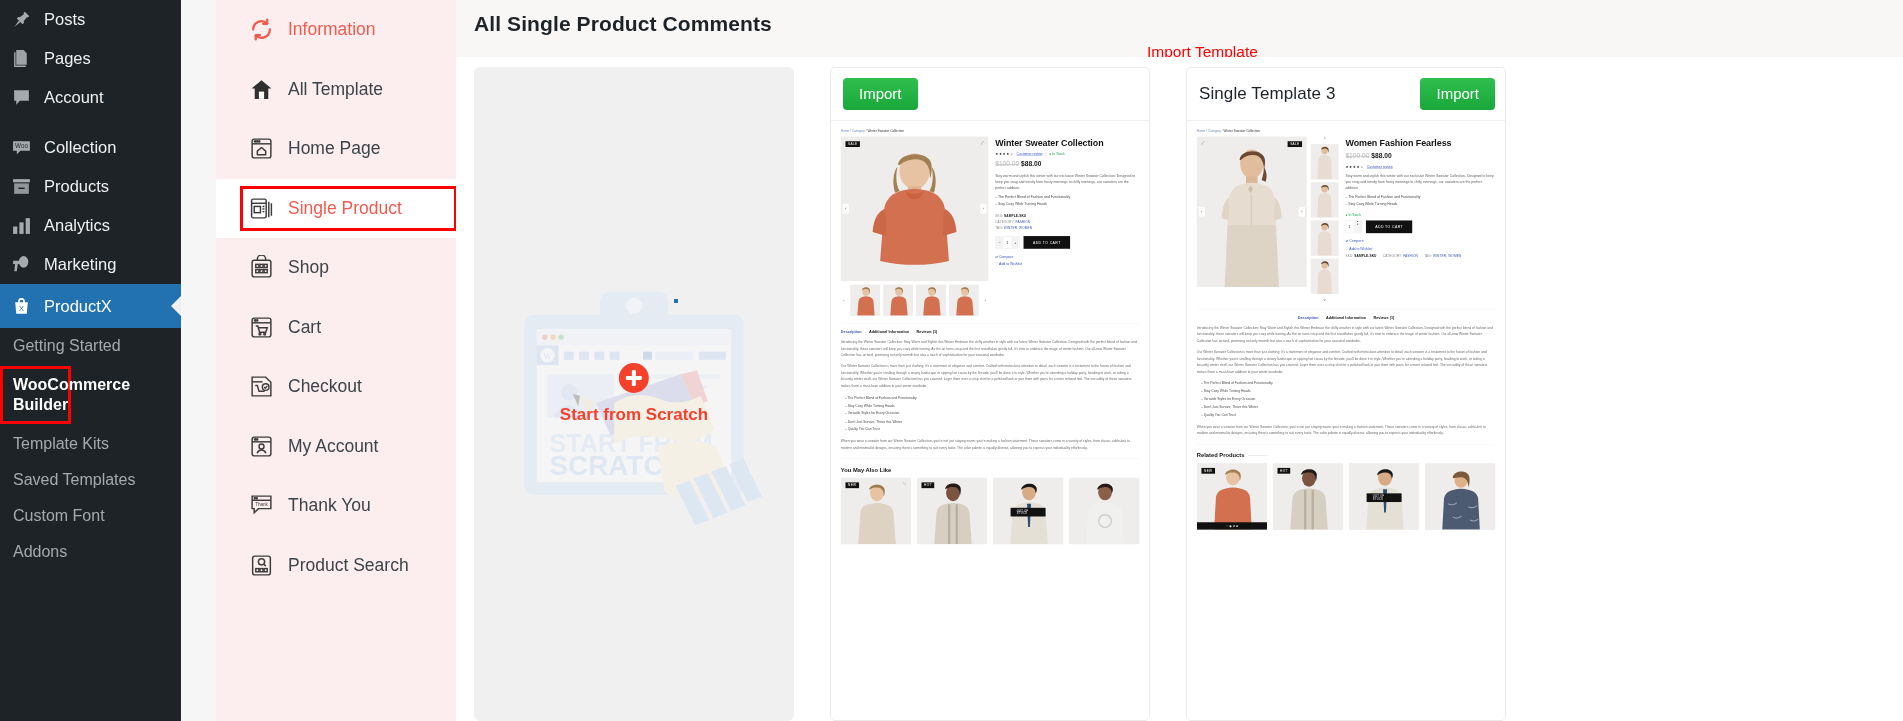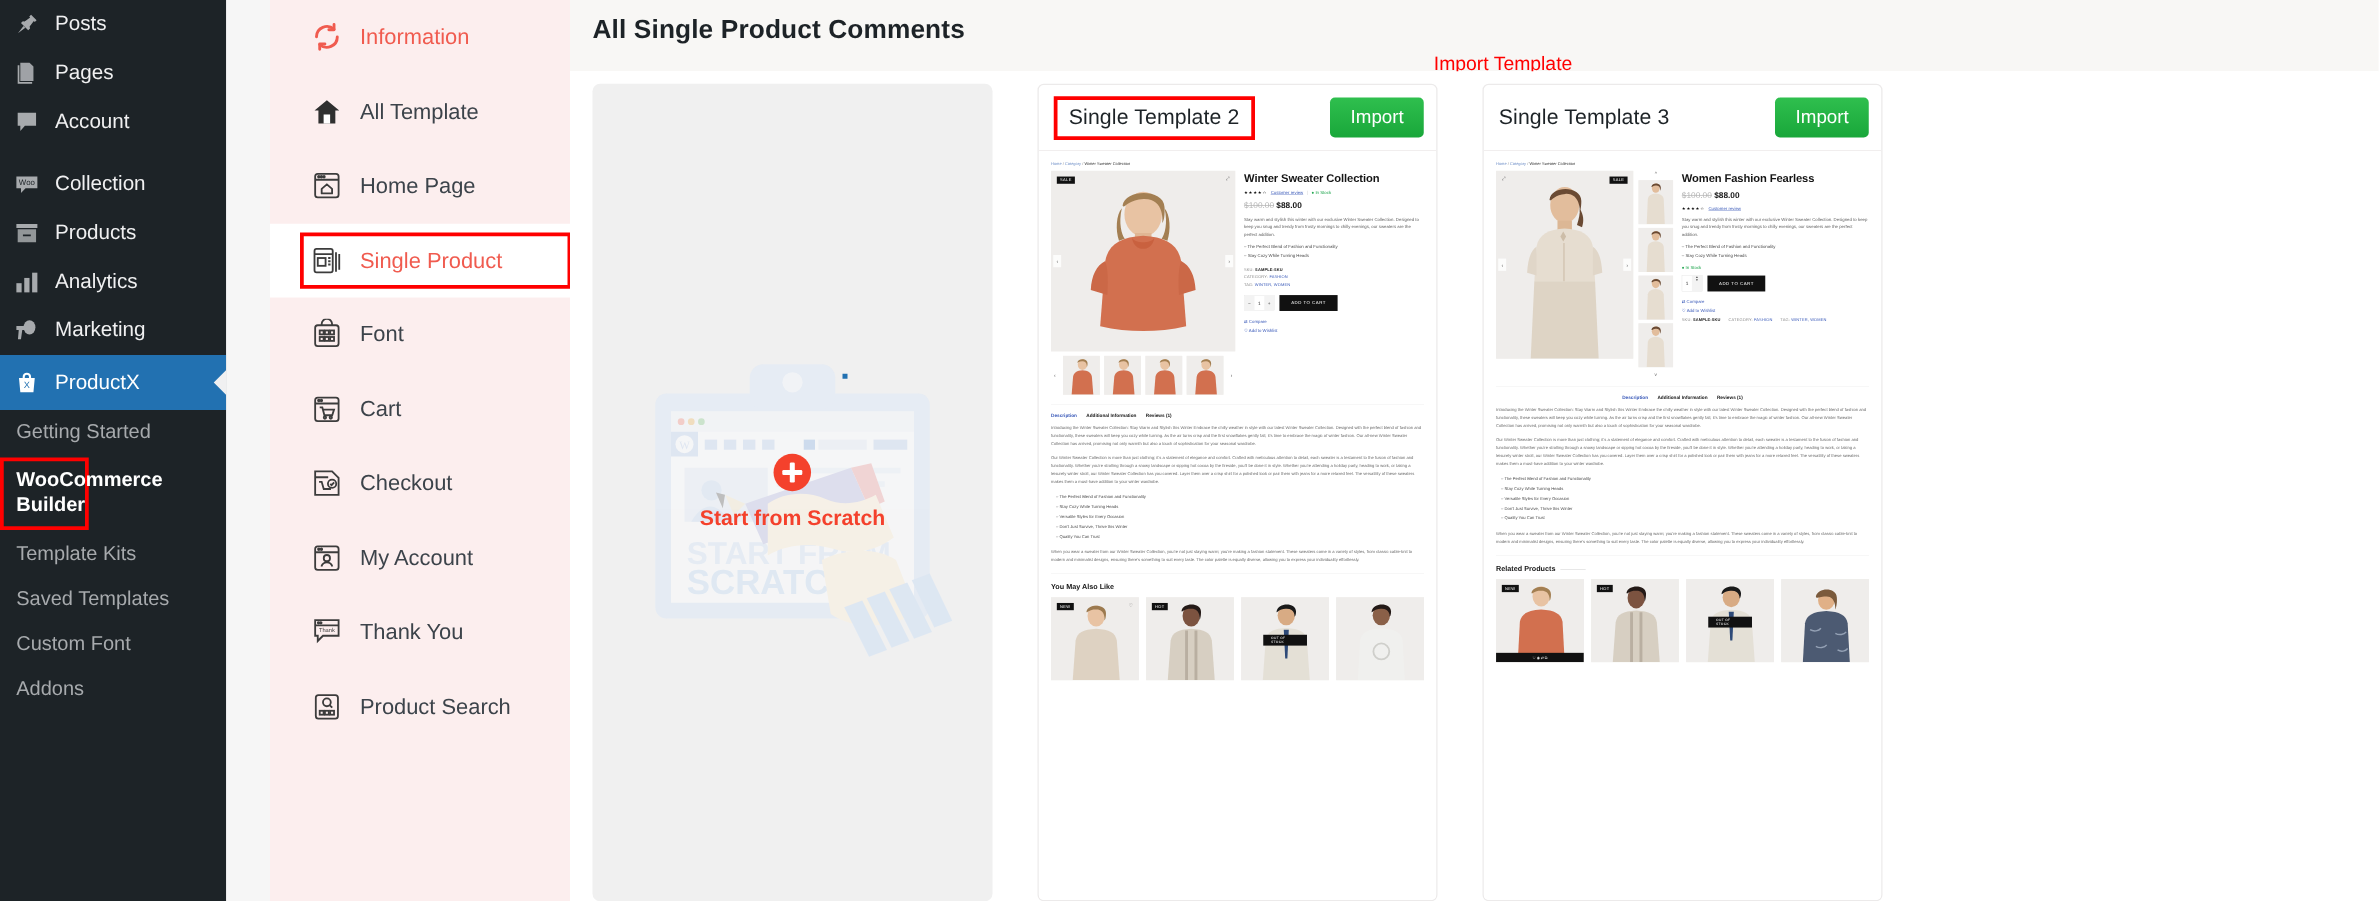--- a/index.html
+++ b/index.html
@@ -369,21 +369,21 @@
         <rect x="3" y="5" width="18" height="16" rx="2"></rect>
         <path d="M8 5V4a4 4 0 0 1 8 0v1"></path>
         <rect x="6.5" y="9" width="3" height="3"></rect>
             <rect x="10.5" y="9" width="3" height="3"></rect>
             <rect x="14.5" y="9" width="3" height="3"></rect>
         <rect x="6.5" y="14" width="3" height="3"></rect>
             <rect x="10.5" y="14" width="3" height="3"></rect>
             <rect x="14.5" y="14" width="3" height="3"></rect>
       </svg>
     </span>
-    <span>Font</span>
+    <span>Shop</span>
   </div>
 
   <div class="mid-item">
     <span class="mic">
       <svg viewBox="0 0 24 24" fill="none" stroke="#3c3c3c" stroke-width="1.4">
         <rect x="3" y="3" width="18" height="18" rx="2"></rect>
             <path d="M3 7.5h18"></path>
         <circle cx="5.8" cy="5.2" r=".6" fill="#3c3c3c"></circle>
             <circle cx="7.8" cy="5.2" r=".6" fill="#3c3c3c"></circle>
         <path d="M6.5 10.5h2l1.6 6h6l1.4-4.3H9"></path>
@@ -513,21 +513,20 @@
         <div class="scratch-label">
           <span class="plus-circle"></span>
           <span>Start from Scratch</span>
         </div>
         <span class="blue-dot"></span>
       </div>
     </div>
 
     <div class="card">
       <div class="card-head">
-        <div class="card-title boxed">Single Template 2</div>
         <button class="import-btn">Import</button>
       </div>
       <div class="card-preview">
         <div class="mini" style="transform:scale(0.2891);">
           <div class="mini-page">
 
             <div class="crumb">
               <b>Home</b> /
               <b>Category</b> /
               <span class="cur">Winter Sweater Collection</span>

